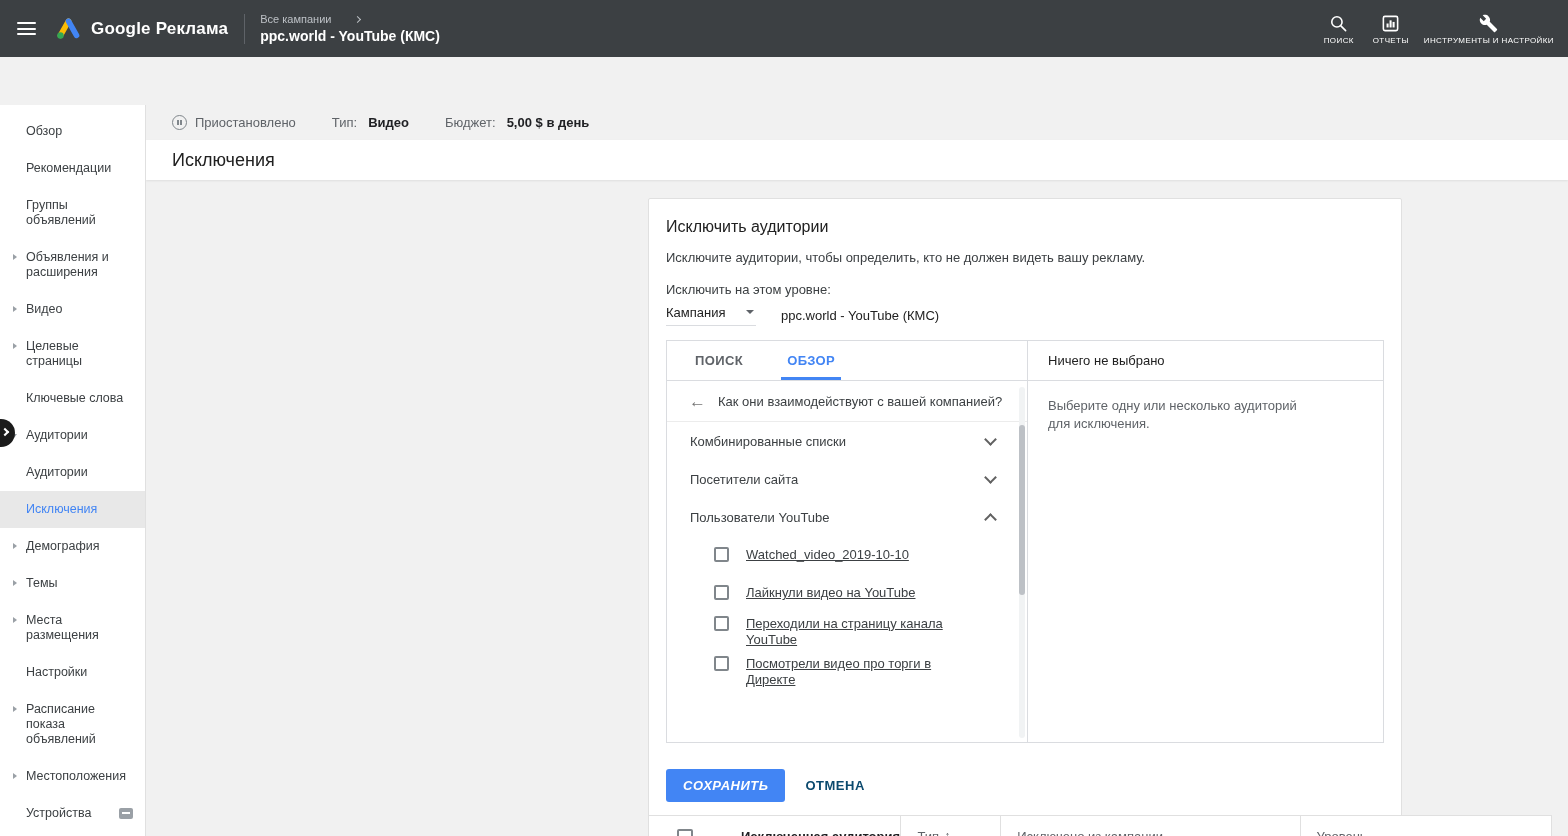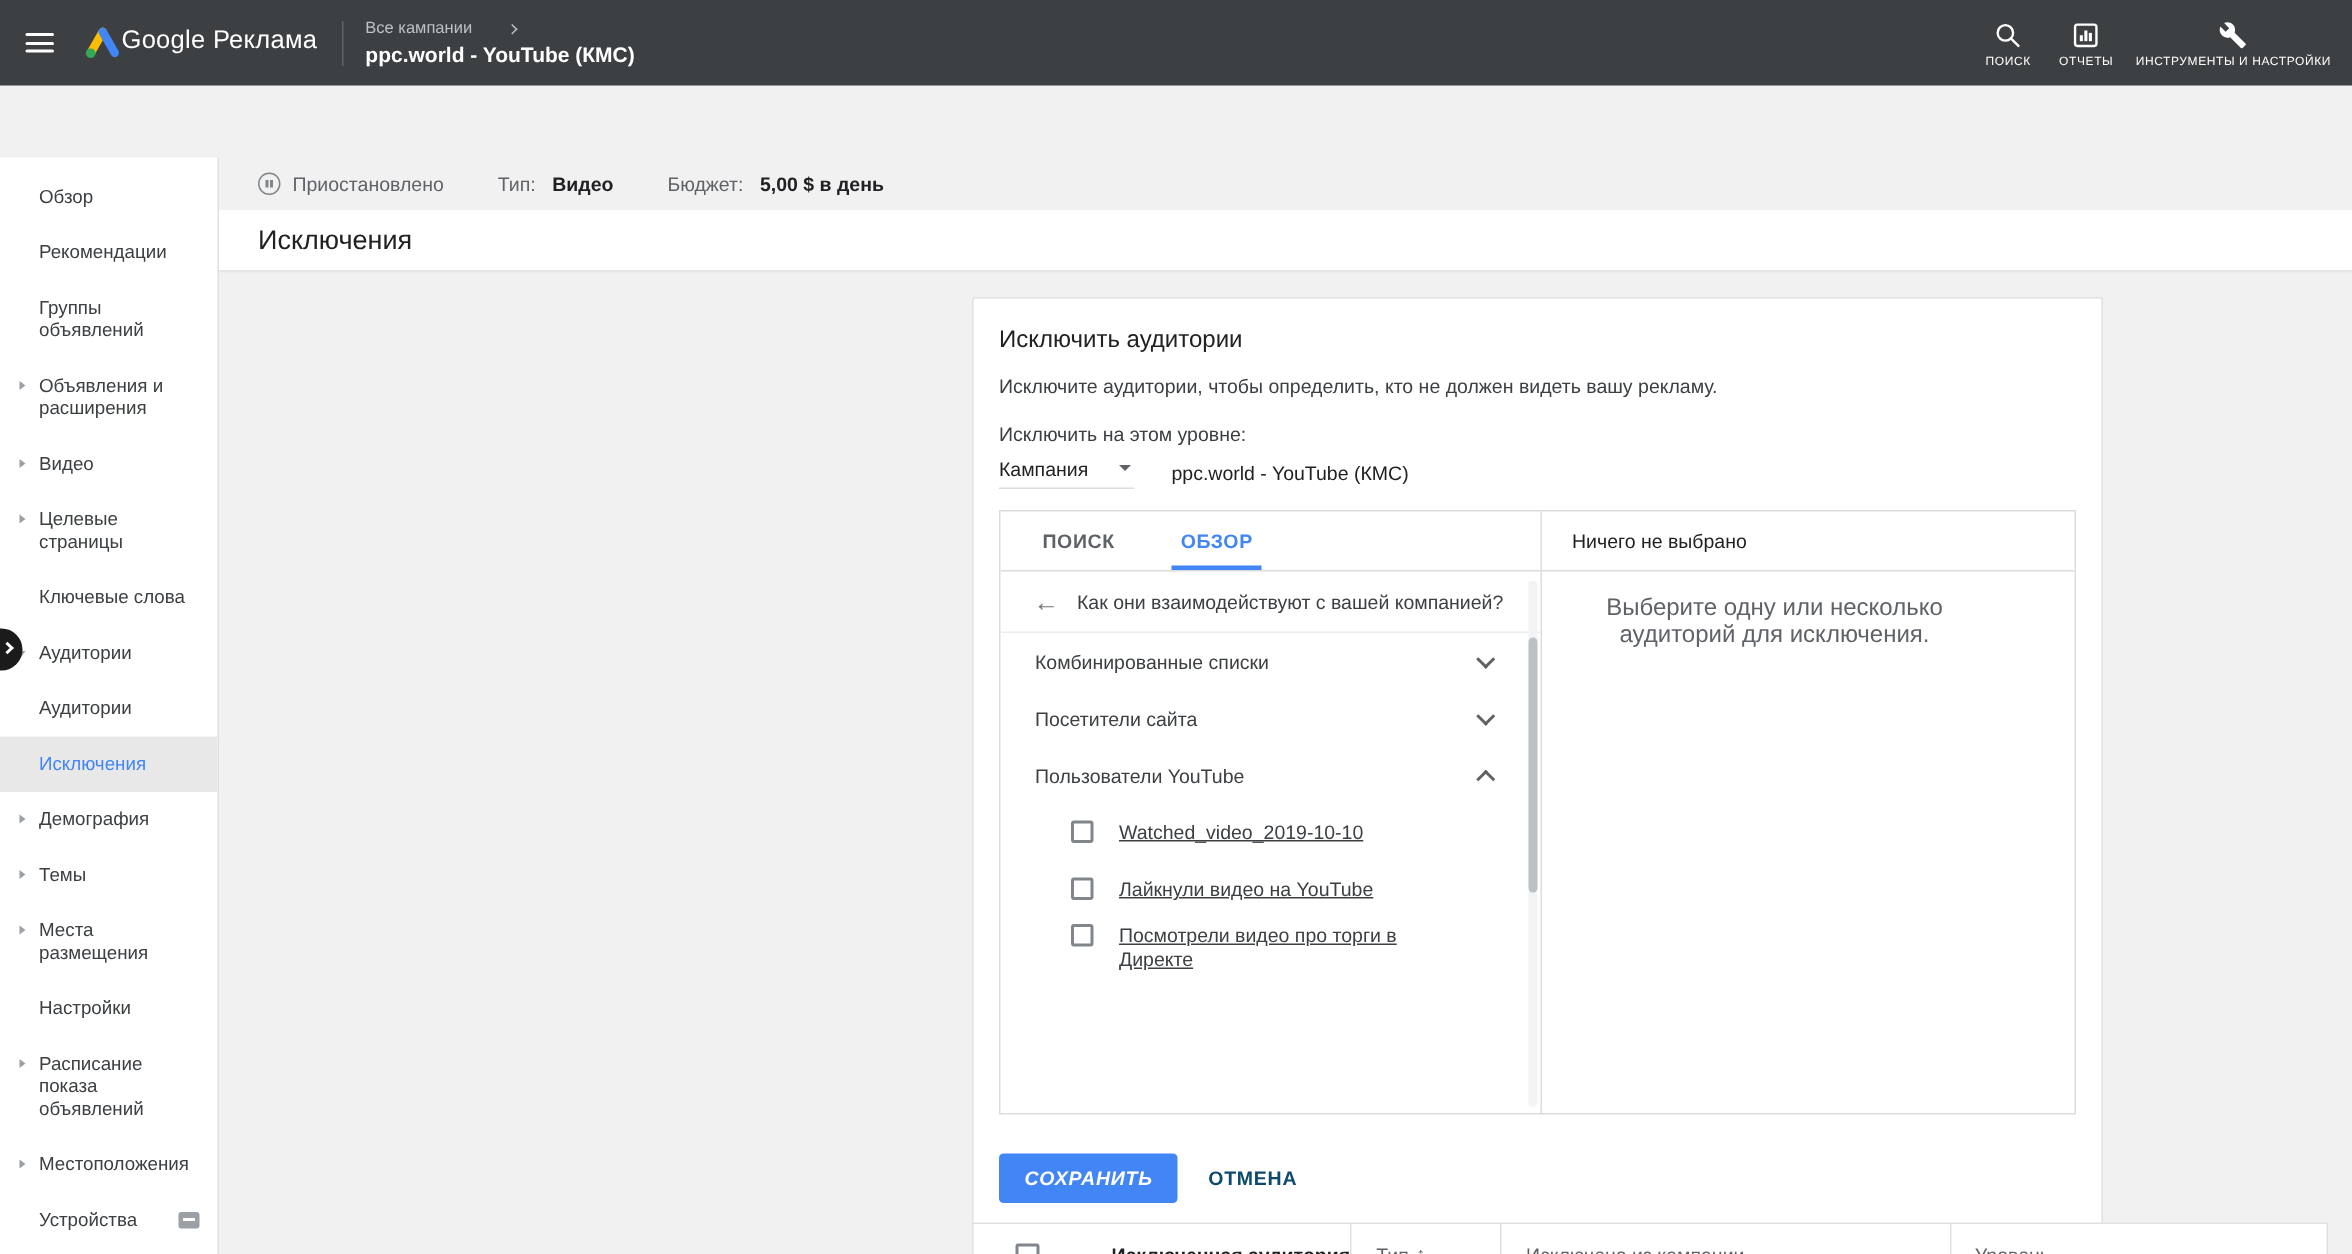--- a/index.html
+++ b/index.html
@@ -4,21 +4,21 @@
 <style>
   * { margin:0; padding:0; box-sizing:border-box; }
   html,body { width:1568px; height:836px; }
   body { font-family:"Liberation Sans","DejaVu Sans",sans-serif; background:#fff; }
   .page { position:relative; width:1568px; height:836px; overflow:hidden; background:#f1f1f1; }
 
   
   .topbar { position:absolute; top:0; left:0; right:0; height:57px; background:#3c4043; display:flex; align-items:center; color:#fff; z-index:10; }
   .hamburger { width:19px; height:13px; margin:0 20px 0 17px; display:flex; flex-direction:column; justify-content:space-between; background:none; border:none; cursor:pointer; }
   .hamburger span { height:2px; background:#fff; border-radius:1px; }
-  .brand { display:flex; cursor:pointer; }
+  .brand { display:flex; align-items:center; gap:10px; cursor:pointer;font-weight:bold; }
   .brand-text { font-size:17px; color:#fff; letter-spacing:.2px; white-space:nowrap; }
   .topbar-divider { width:1px; height:30px; background:#5f6368; margin:0 15px 0 16px; }
   .crumbs { display:flex; flex-direction:column; gap:3px; }
   .crumb-top { font-size:11px; color:#bdc1c6; display:flex; align-items:center; gap:24px; }
   .crumb-chev { width:5px; height:5px; border-right:1.5px solid #bdc1c6; border-top:1.5px solid #bdc1c6; transform:rotate(45deg); }
   .crumb-main { font-size:14px; font-weight:bold; color:#fff; }
   .topbar-actions { margin-left:auto; display:flex; align-items:flex-start; gap:6px; padding-right:10px; }
   .tb-action { display:flex; flex-direction:column; align-items:center; gap:3px; background:none; border:none; color:#fff; cursor:pointer; padding:6px 4px 4px; min-width:46px; }
   .tb-action.wide { min-width:80px; }
   .tb-action .lbl { font-size:8px; letter-spacing:.4px; color:#fff; text-align:center; line-height:10px; }
@@ -72,21 +72,21 @@
   .chev { width:9px; height:9px; border-right:2px solid #616161; border-bottom:2px solid #616161; flex:none; }
   .chev.down { transform:rotate(45deg); margin-top:-4px; }
   .chev.up { transform:rotate(-135deg); margin-top:4px; }
   .aud-row { display:flex; align-items:flex-start; gap:17px; padding:11px 10px 11px 47px; }
   .aud-row.tall { padding-top:4px; padding-bottom:4px; }
   .cb { width:15px; height:15px; border:2px solid #80868b; border-radius:2px; background:#fff; flex:none; cursor:pointer; margin-top:0; }
   .aud-label { font-size:13px; color:#3c4043; text-decoration:underline; line-height:16px; max-width:205px; cursor:pointer; }
   .scroll-track { position:absolute; top:46px; right:2px; bottom:4px; width:6px; background:#f1f3f4; border-radius:3px; }
   .scroll-thumb { position:absolute; top:38px; left:0; width:6px; height:170px; background:#bdc1c6; border-radius:3px; cursor:pointer; }
   .sel-header { height:40px; border-bottom:1px solid #dadce0; display:flex; align-items:center; padding-left:20px; font-size:13px; color:#212121; }
-  .sel-hint { padding:16px 20px; font-size:16px; color:#5f6368; line-height:18px; max-width:310px;text-align:center; }
+  .sel-hint { padding:16px 20px; font-size:13px; color:#5f6368; line-height:18px; max-width:310px; }
 
   .actions { margin-top:26px; display:flex; align-items:center; gap:8px; padding-bottom:6px; }
   .btn-save { background:#4285f4; color:#ffffff; border:none; border-radius:3px; padding:9px 17px; font-size:13px; font-weight:bold; letter-spacing:.5px; cursor:pointer; font-family:inherit;font-style:italic; }
   .btn-cancel { background:none; border:none; color:#0c4a6e; font-weight:bold; font-size:13px; letter-spacing:.5px; padding:9px 12px; cursor:pointer; font-family:inherit; }
 
   
   .table-strip { position:absolute; left:502px; top:710px; width:904px; height:60px; background:#fff; border:1px solid #e0e0e0; display:flex; }
   .tcol { padding-top:13px; font-size:13px; color:#5f6368; white-space:nowrap; overflow:hidden; }
   .tcol-name { width:252px; display:flex; gap:48px; padding-left:28px; align-items:flex-start; }
   .tcol-name .txt { font-weight:bold; color:#202124; }
@@ -233,20 +233,24 @@
             <div class="aud-row">
               <span class="cb"></span>
               <span class="aud-label">Watched_video_2019-10-10</span>
             </div>
             <div class="aud-row">
               <span class="cb"></span>
               <span class="aud-label">Лайкнули видео на YouTube</span>
             </div>
             <div class="aud-row tall">
               <span class="cb"></span>
+              <span class="aud-label">Переходили на страницу канала YouTube</span>
+            </div>
+            <div class="aud-row tall">
+              <span class="cb"></span>
               <span class="aud-label">Посмотрели видео про торги в Директе</span>
             </div>
             <div class="aud-row">
               
               
             </div>
           </div>
           <div class="scroll-track">
             <div class="scroll-thumb"></div>
           </div>

